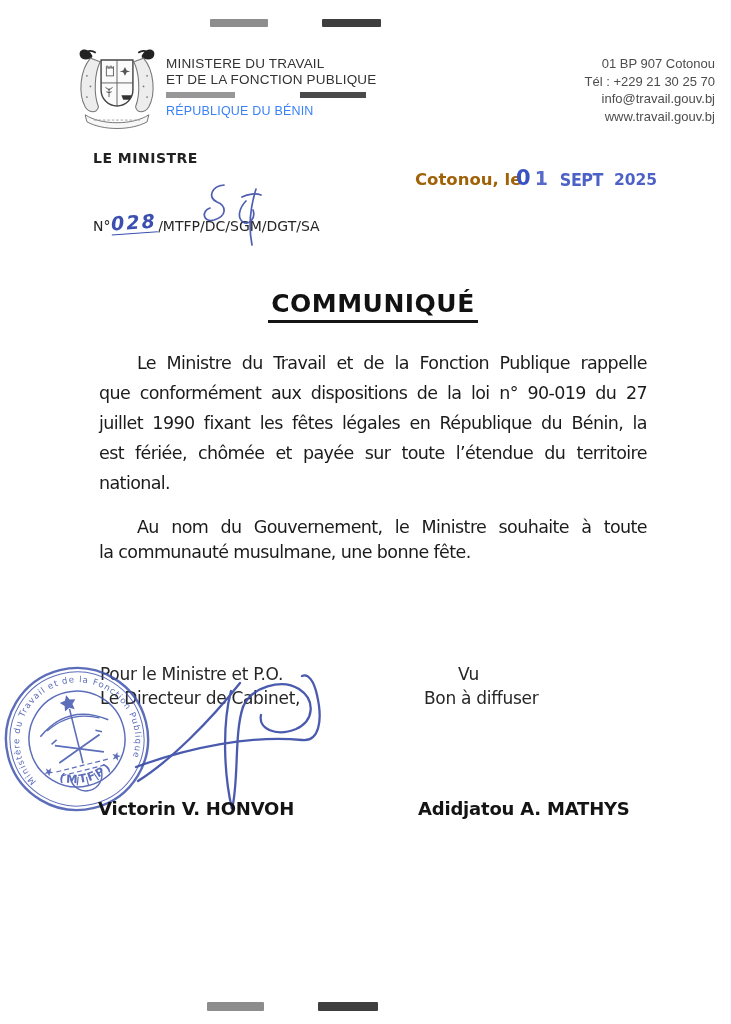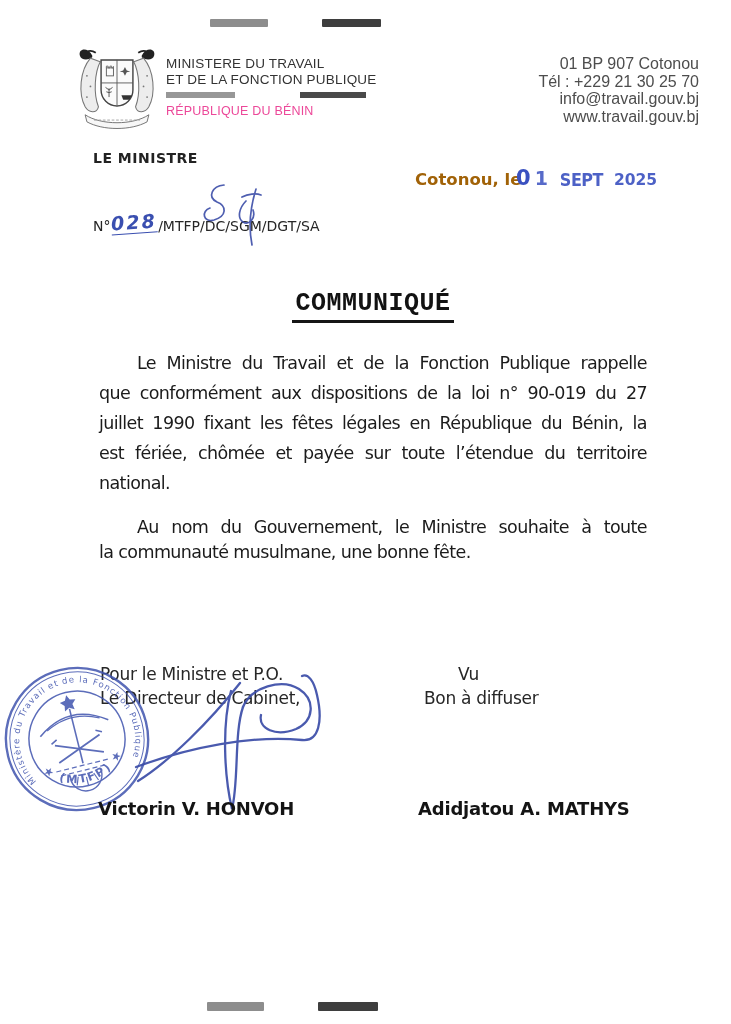--- a/index.html
+++ b/index.html
@@ -10,37 +10,37 @@
   
   .bar{position:absolute;border-radius:1px;}
   .bar.gray{background:#8d8d8d;}
   .bar.dark{background:#3e3e3e;}
   
   .ministry{position:absolute;left:166px;top:56px;font-family:"Liberation Sans",sans-serif;color:#333;}
   .ministry .l{font-size:13.5px;letter-spacing:.2px;line-height:16px;white-space:nowrap;}
   .ministry .bars{position:relative;height:7px;margin-top:4px;}
   .ministry .bars .b1{position:absolute;left:0;top:0;width:69px;height:6px;background:#979797;}
   .ministry .bars .b2{position:absolute;left:134px;top:0;width:66px;height:6px;background:#4a4a4a;}
-  .ministry .rep{font-size:12.5px;margin-top:5px;letter-spacing:.2px;color:#ec4899;white-space:nowrap;}
-  .contact{position:absolute;right:32px;top:55px;text-align:right;font-family:"Liberation Sans",sans-serif;
-    font-size:16px;line-height:17.5px;color:#4d4d4d;}
+  .ministry .rep{font-size:12.5px;margin-top:5px;letter-spacing:.2px;color:#3b82f6;white-space:nowrap;}
+  .contact{position:absolute;right:16px;top:55px;text-align:right;font-family:"Liberation Sans",sans-serif;
+    font-size:13px;line-height:17.5px;color:#4d4d4d;}
   
   .le-ministre{position:absolute;left:93px;top:150px;font-size:14px;font-weight:bold;letter-spacing:.5px;color:#222;}
   .dateline-label{position:absolute;left:415px;top:170px;font-size:16.5px;font-weight:bold;color:#a16207;}
   .datestamp{position:absolute;left:516px;top:166px;color:#3a51c0;font-weight:bold;white-space:nowrap;}
   .datestamp .d1{font-size:21px;}
   .datestamp .d2{font-size:19px;margin-left:4px;opacity:.85;}
   .datestamp .mo{font-size:16px;margin-left:12px;letter-spacing:-.5px;opacity:.9;transform:scaleY(1.15);display:inline-block;}
   .datestamp .yr{font-size:15.5px;margin-left:11px;opacity:.9;}
   
   .refline{position:absolute;left:93px;top:213px;font-size:14px;color:#262626;white-space:nowrap;}
   .refline .num{display:inline-block;color:#3a4fb0;font-size:19px;font-style:italic;letter-spacing:2px;
     border-bottom:1.5px solid #3a4fb0;transform:rotate(-4deg);position:relative;top:-2px;margin:0 1px;font-weight:bold;}
   
-  .title-wrap{position:absolute;left:99px;top:289px;width:548px;text-align:center;font-family:Liberation Mono, monospace;}
+  .title-wrap{position:absolute;left:99px;top:289px;width:548px;text-align:center;}
   .title-wrap span{display:inline-block;font-size:25px;font-weight:bold;letter-spacing:.5px;color:#121212;
     border-bottom:3px solid #151515;padding:0 3px 2px 3px;}
   
   .body{position:absolute;left:99px;top:348px;width:548px;font-size:17.5px;letter-spacing:-.6px;color:#1b1b1b;}
   .body .line{line-height:30px;height:30px;text-align:justify;text-align-last:justify;white-space:normal;}
   .body .line.last{text-align:center;text-align-last:left;}
   .body .line.ind{text-indent:38px;}
   .body .p2{margin-top:17px;}
   .body .p2 .line{line-height:25px;height:25px;}
   

